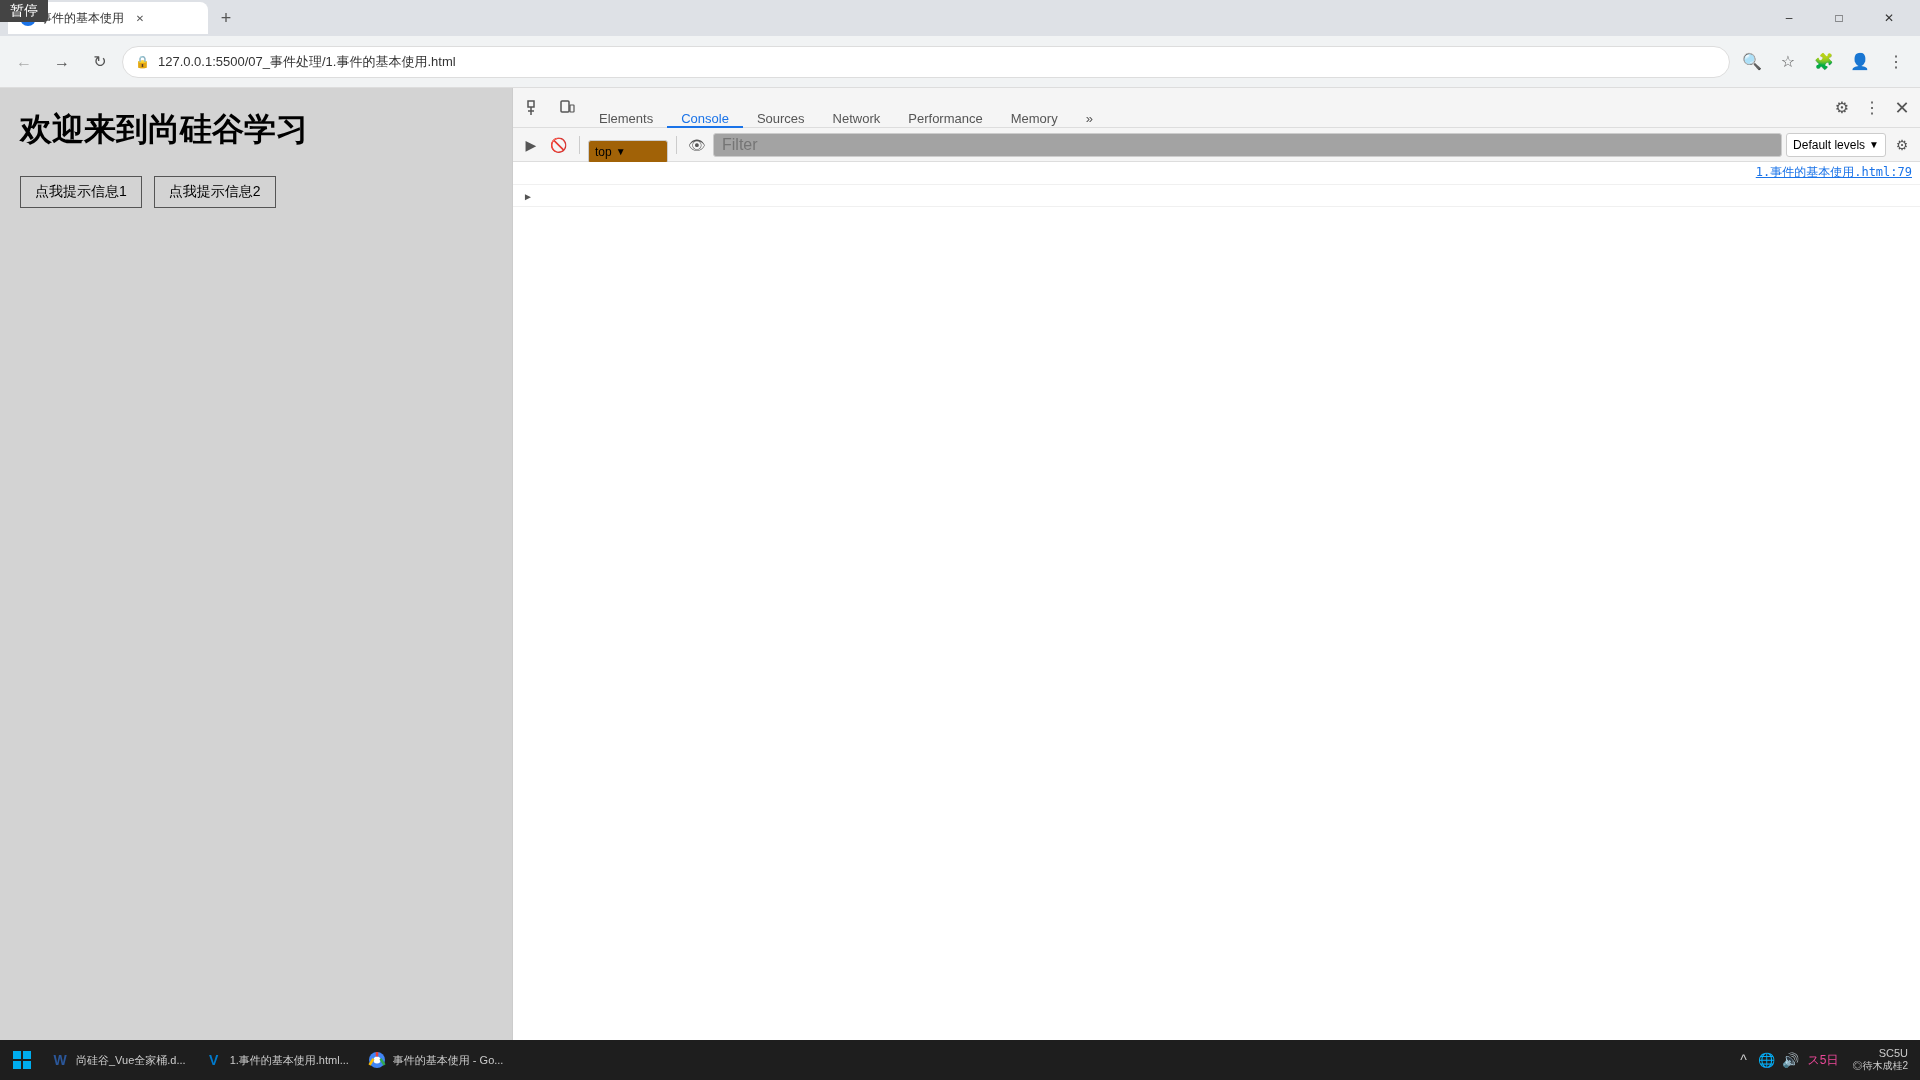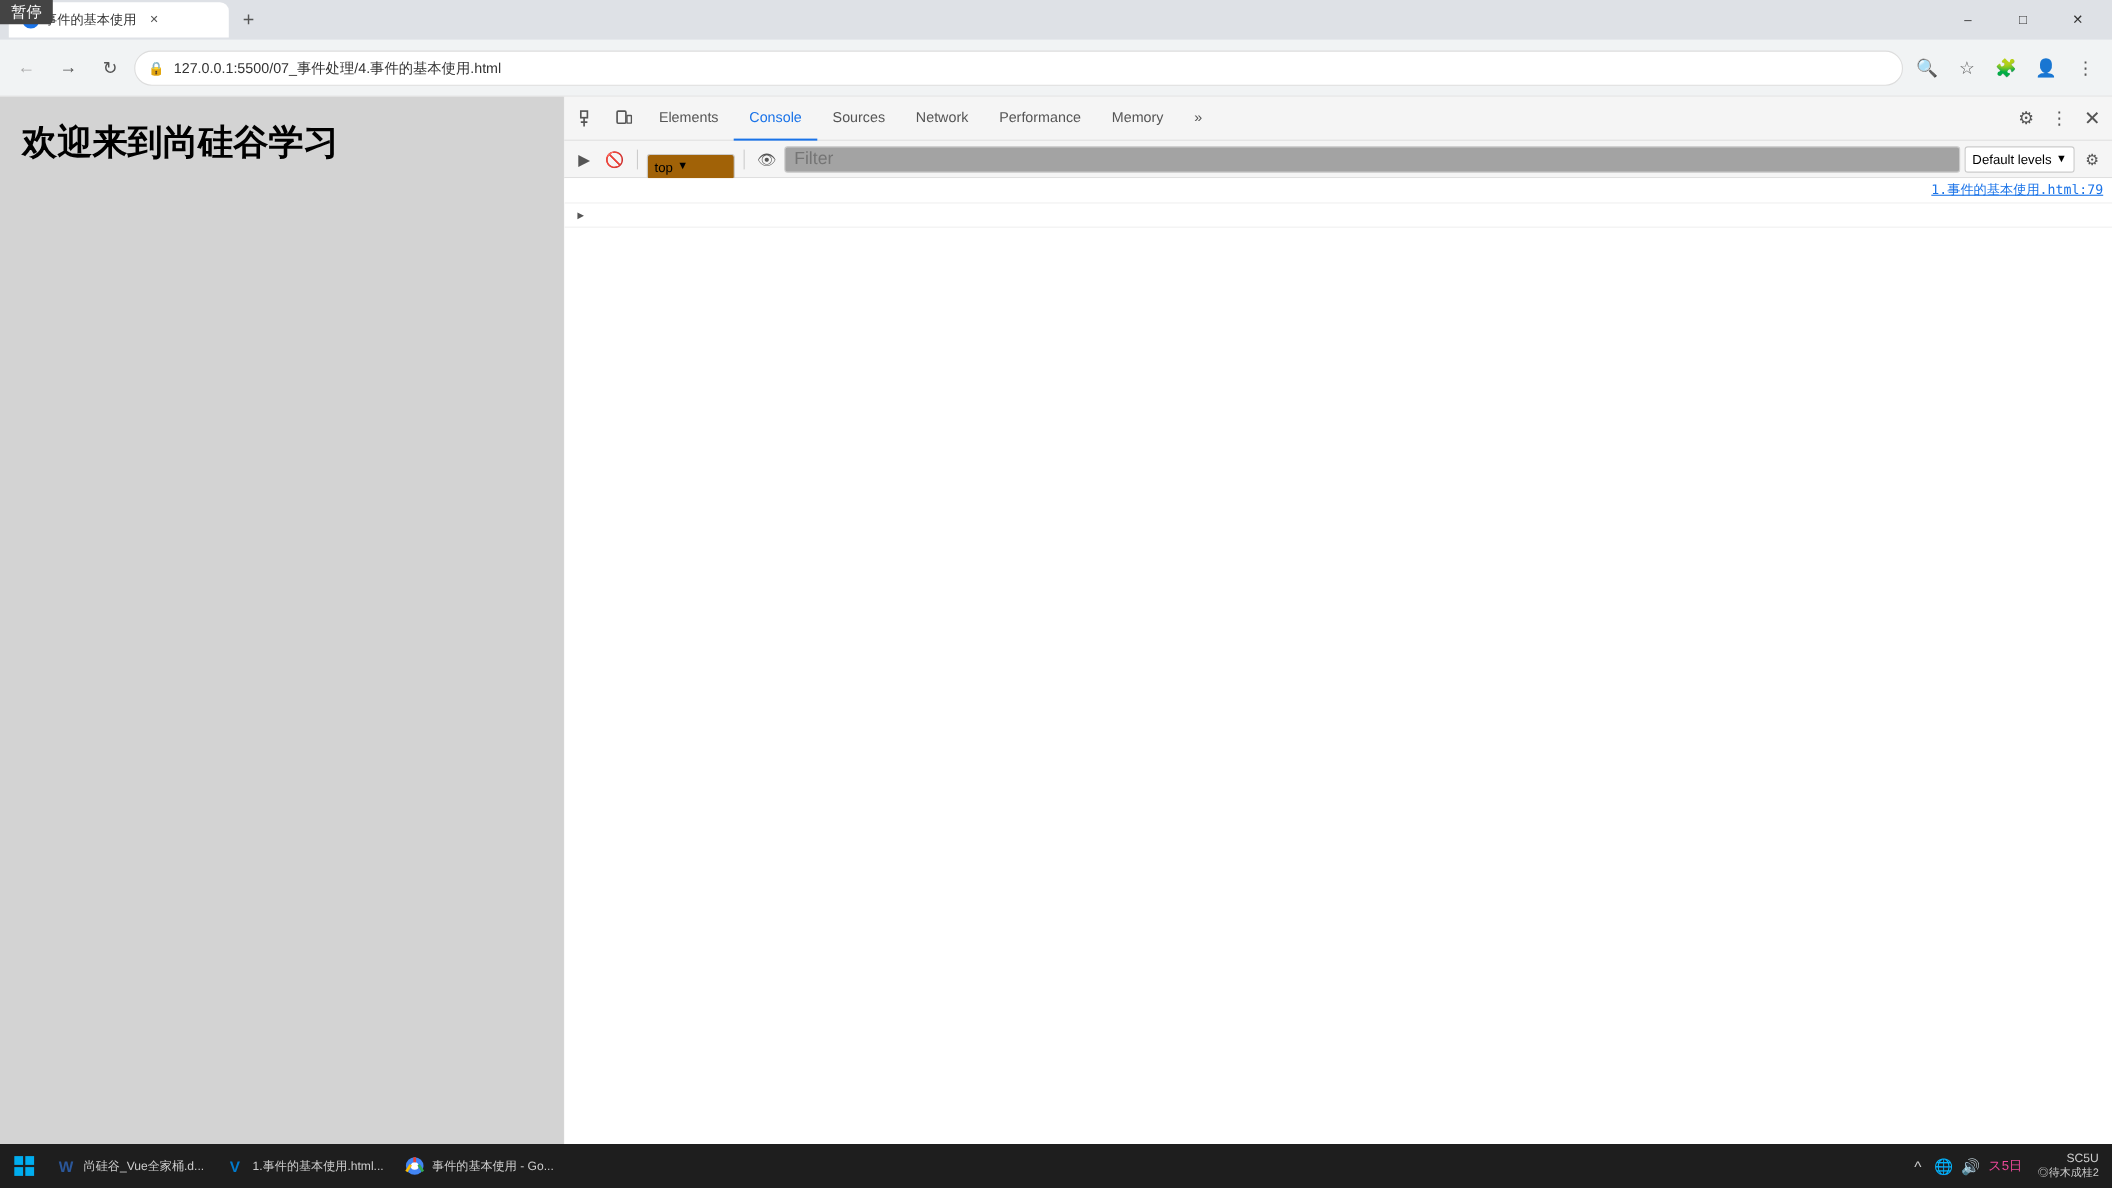--- a/index.html
+++ b/index.html
@@ -173,21 +173,21 @@
       display: flex;
       align-items: center;
       height: 40px;
       padding: 0 4px;
       gap: 0;
     }
     .devtools-tab {
       padding: 0 14px;
       height: 40px;
       display: flex;
-      align-items: center;
+      align-items: flex-end;
       font-size: 13px;
       color: #555;
       cursor: pointer;
       border-bottom: 2px solid transparent;
       white-space: nowrap;
     }
     .devtools-tab.active {
       color: #1a73e8;
       border-bottom: 2px solid #1a73e8;
     }
@@ -457,35 +457,39 @@
       <div class="win-btn close">✕</div>
     </div>
   </div>
 
   <div class="browser-chrome">
     <div class="nav-btn disabled">←</div>
     <div class="nav-btn">→</div>
     <div class="nav-btn">↻</div>
     <div class="address-bar">
       <span class="address-lock">🔒</span>
-      <span class="address-text">127.0.0.1:5500/07_事件处理/4.事件的基本使用.html</span>
+      <span class="address-text">127.0.0.1:5500/07_事件处理/1.事件的基本使用.html</span>
     </div>
     <div class="browser-actions">
       <div class="browser-action-btn">🔍</div>
       <div class="browser-action-btn">☆</div>
       <div class="browser-action-btn">🧩</div>
       <div class="browser-action-btn">👤</div>
       <div class="browser-action-btn">⋮</div>
     </div>
   </div>
 
   <div class="main-area">
 
     <div class="page-content">
       <div class="page-title">欢迎来到尚硅谷学习</div>
+      <div class="page-buttons">
+        <button class="page-btn">点我提示信息1</button>
+        <button class="page-btn">点我提示信息2</button>
+      </div>
     </div>
 
     <div class="devtools">
 
       <div class="devtools-toolbar">
         <div class="devtools-icons-left">
           <div class="devtools-icon-btn" title="Inspect element">
             <svg width="16" height="16" viewBox="0 0 16 16" fill="none">
               <rect x="1" y="1" width="6" height="6" stroke="#555" stroke-width="1.5" fill="none"></rect>
               <line x1="4" y1="7" x2="4" y2="15" stroke="#555" stroke-width="1.5"></line>

